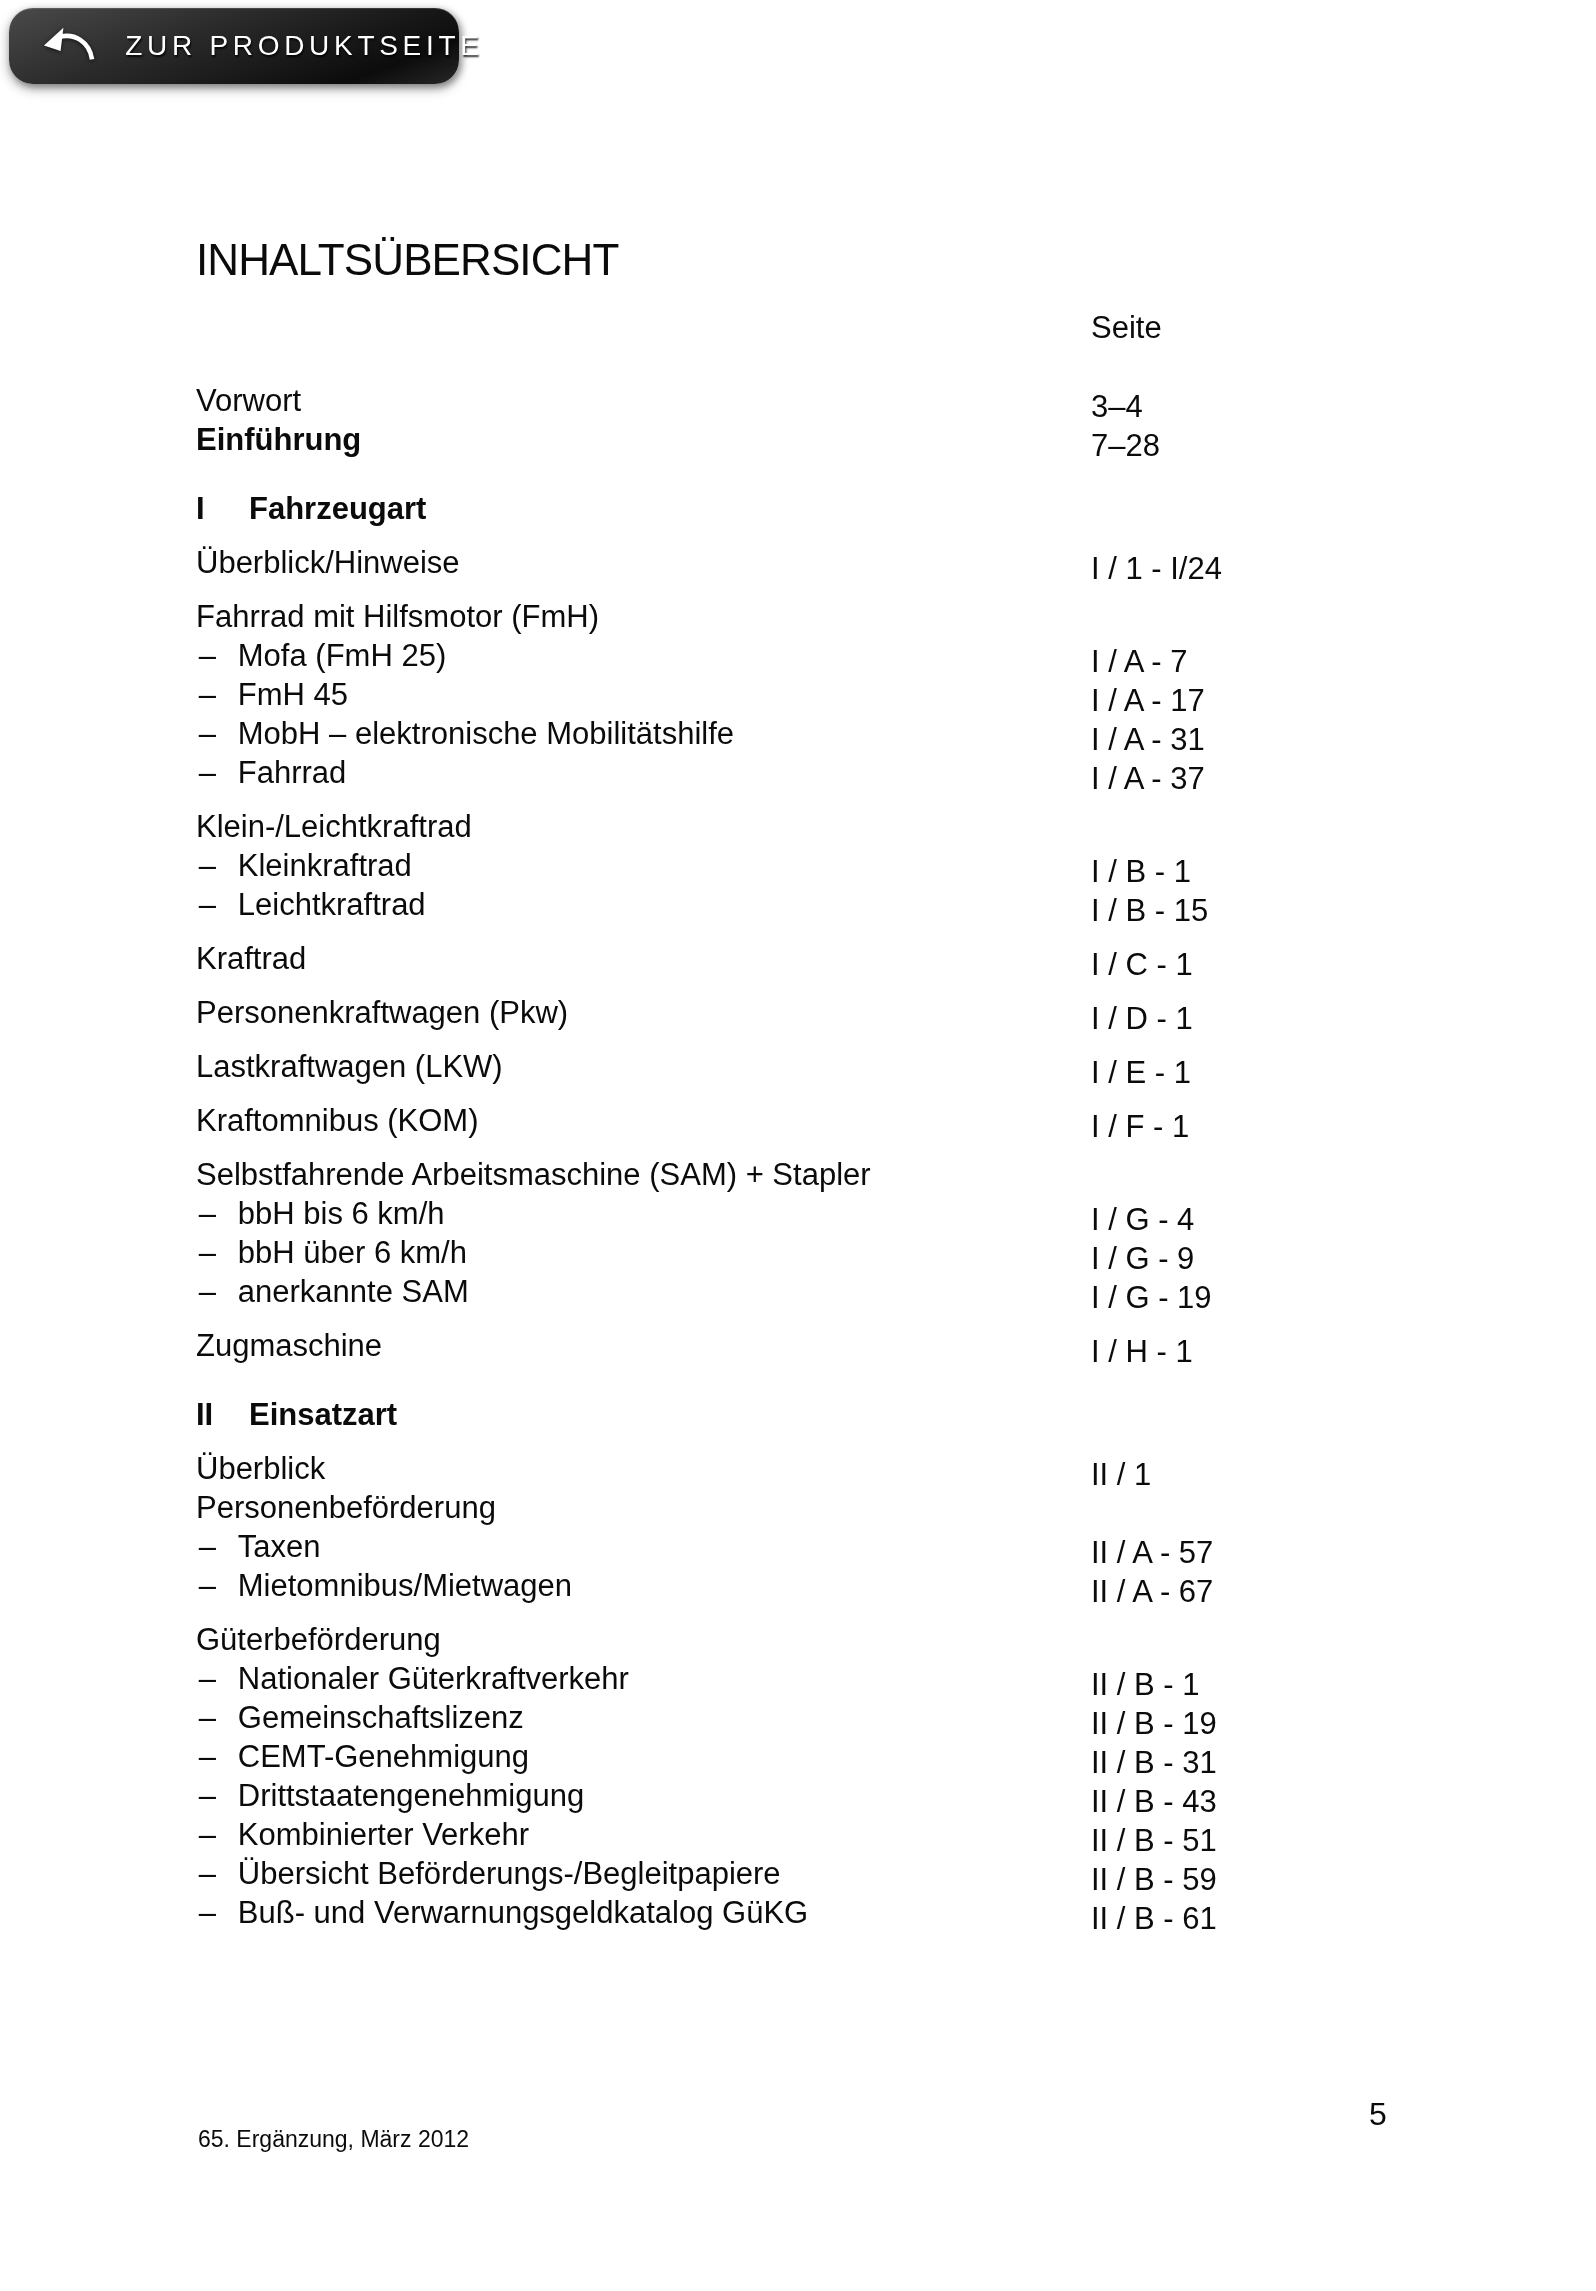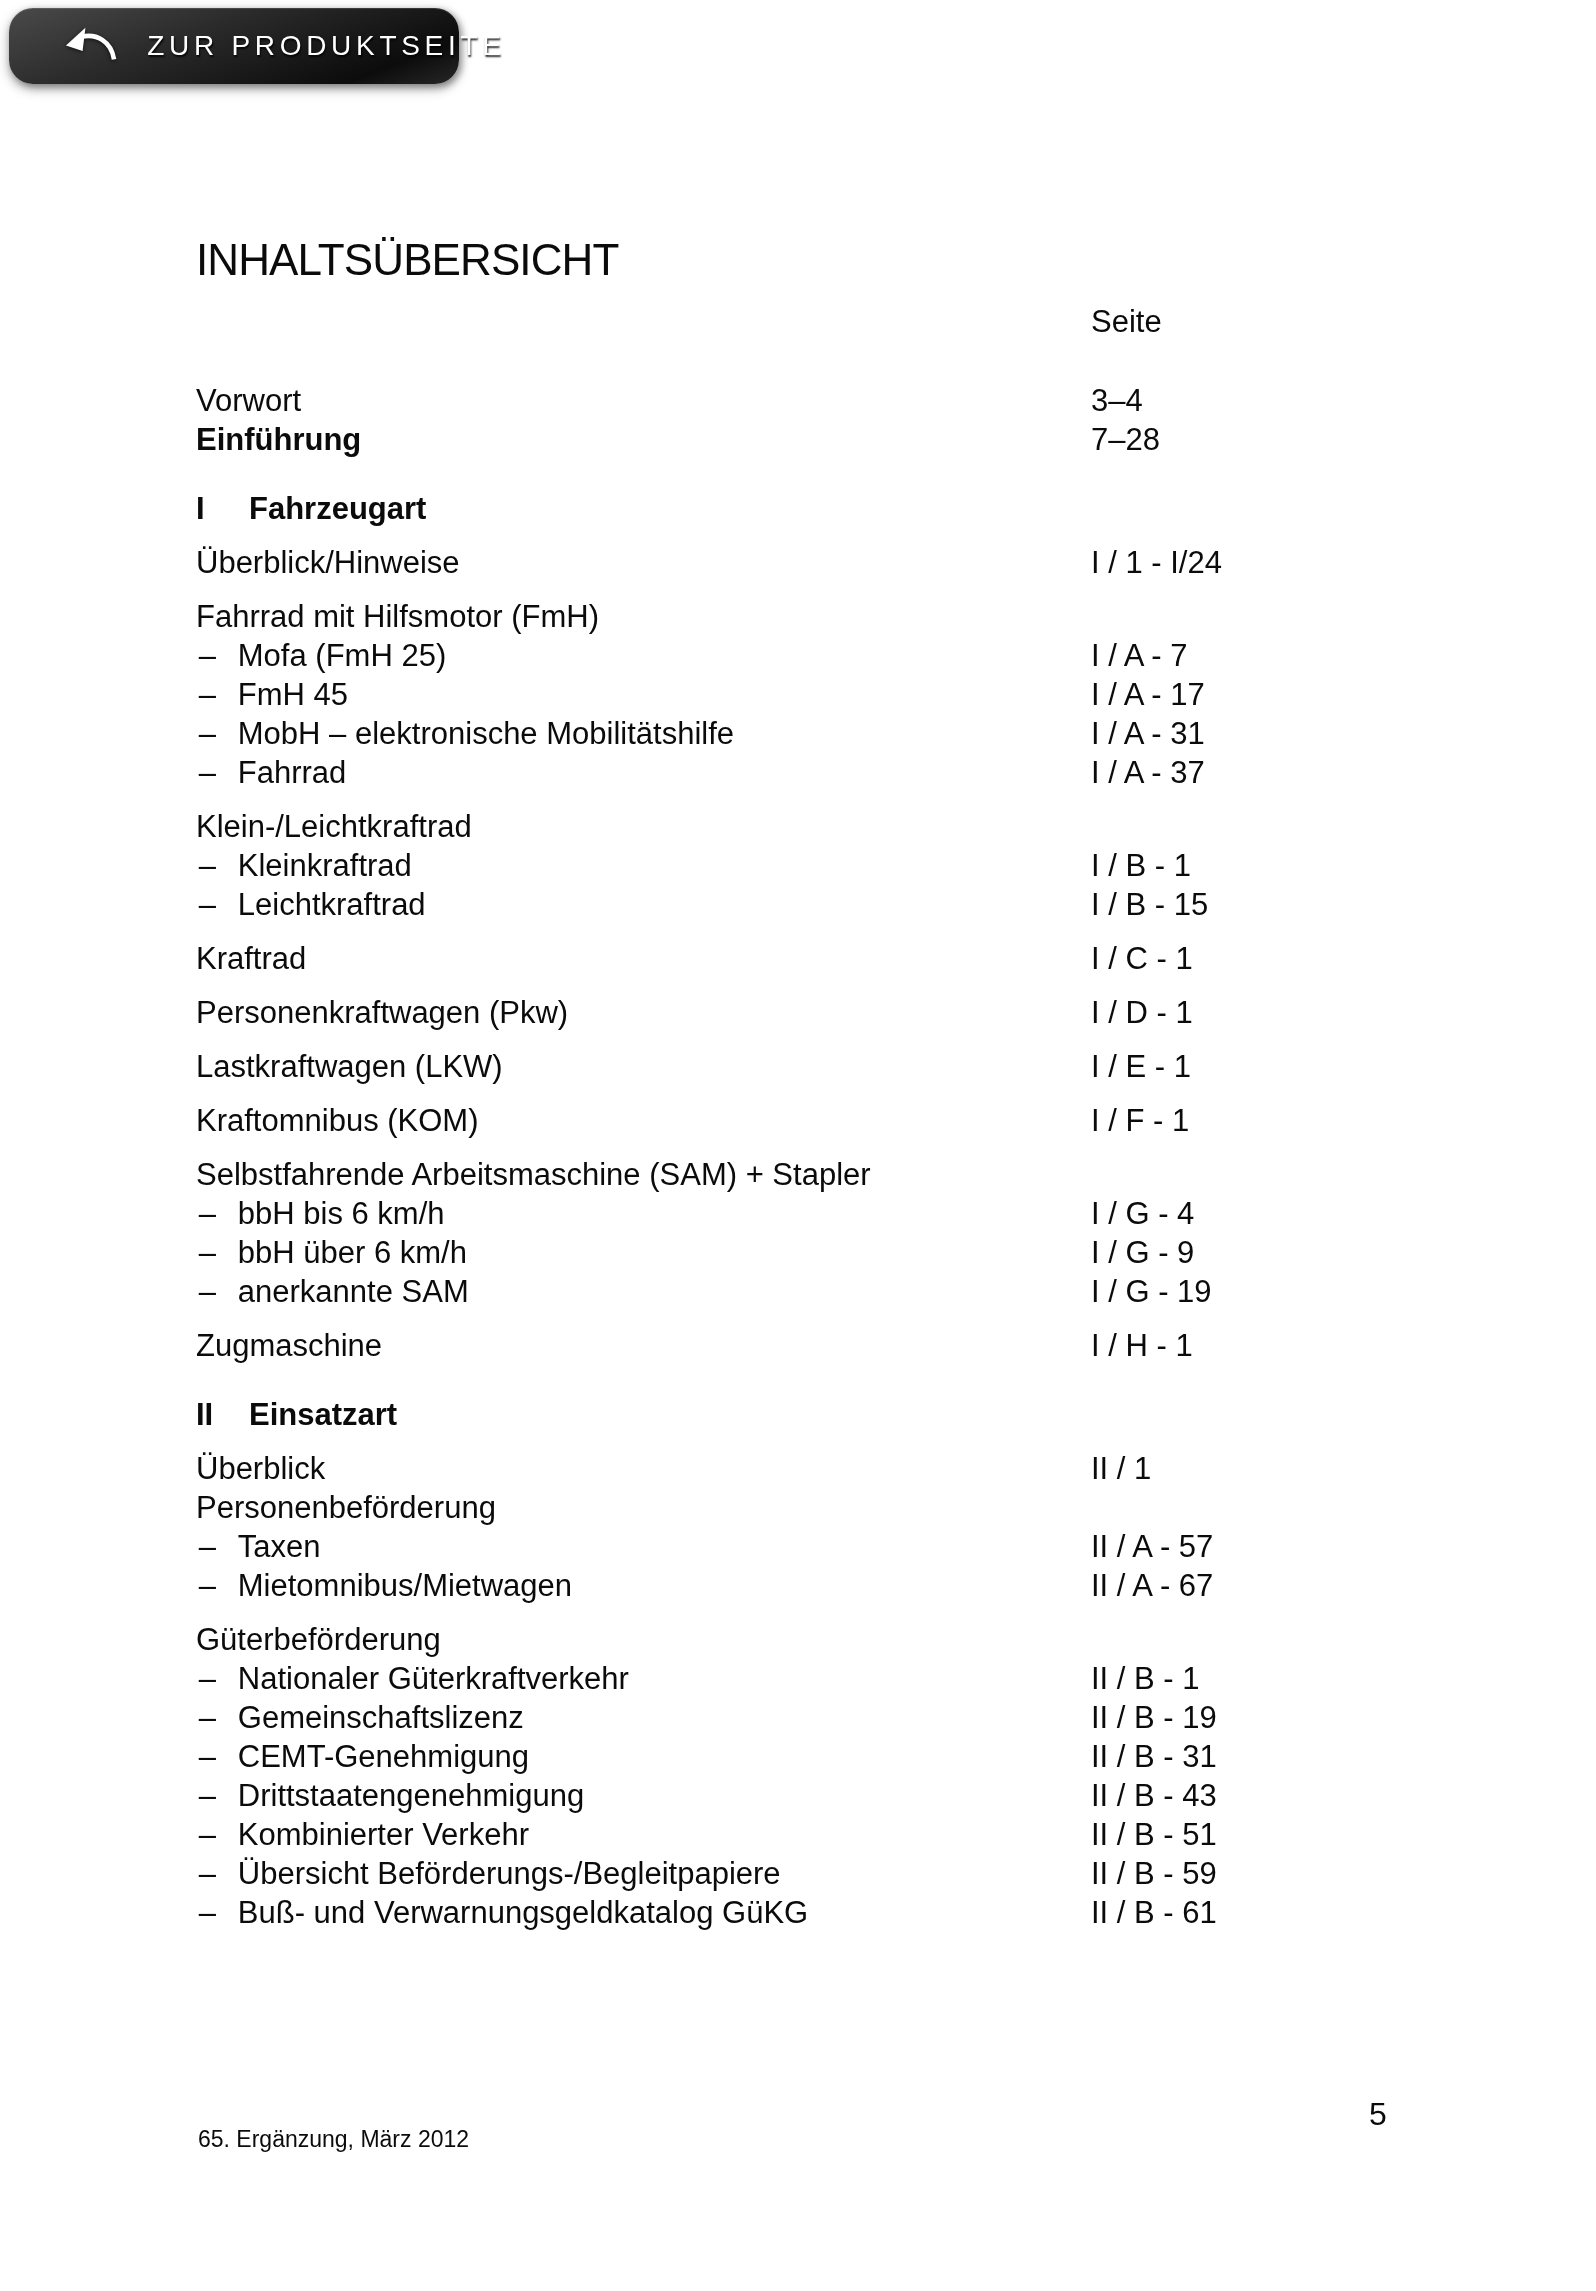--- a/index.html
+++ b/index.html
@@ -15,21 +15,21 @@
   
   .back-button {
     position: absolute; left: 9.3px; top: 7.5px;
     width: 450px; height: 76px;
     border: none;
     border-radius: 24px;
     background: linear-gradient(160deg, #4a4a4a 0%, #2b2b2b 38%, #0c0c0c 82%, #272727 100%);
     box-shadow: 0 4.7px 11.2px rgba(0,0,0,0.35), 2.8px 2.8px 6.5px rgba(0,0,0,0.28),
                 inset 0 0.9px 0.9px rgba(255,255,255,0.14);
     display: flex; align-items: center; justify-content: space-between;
-    padding-left: 54px; box-sizing: border-box;
+    padding-left: 32px; box-sizing: border-box;
     cursor: pointer;
   }
   .back-button .btn-label {
     color: #ffffff;
     font-size: 28px;
     letter-spacing: 4.7px;
     margin-left: 30px;
     white-space: nowrap;
     text-shadow: 0.9px 1.9px 1.9px rgba(0,0,0,0.85);
   }
@@ -42,21 +42,21 @@
     font-size: 44px;
     font-weight: 400;
     letter-spacing: -0.9px;
     line-height: 1;
     white-space: nowrap;
   }
 
   .row { position: relative; height: 39px; }
   .row .label { font-size: 31px; line-height: 39px; white-space: nowrap; }
   .row .page {
-    position: absolute; left: 895px; top: 0;
+    position: absolute; left: 895px; top: 6px;
     font-size: 31px; line-height: 39px; white-space: nowrap;
   }
 
   .row.colhead   { margin-top: 19.6px; }
   .row.plain-lg  { margin-top: 40px; }
   .row.bold      { }
   .row.bold .label { font-weight: 700; }
   .row.section   { margin-top: 30px; margin-bottom: 5.6px; }
   .row.section .label { font-weight: 700; }
   .row.section .num { display: inline-block; min-width: 53px; }

